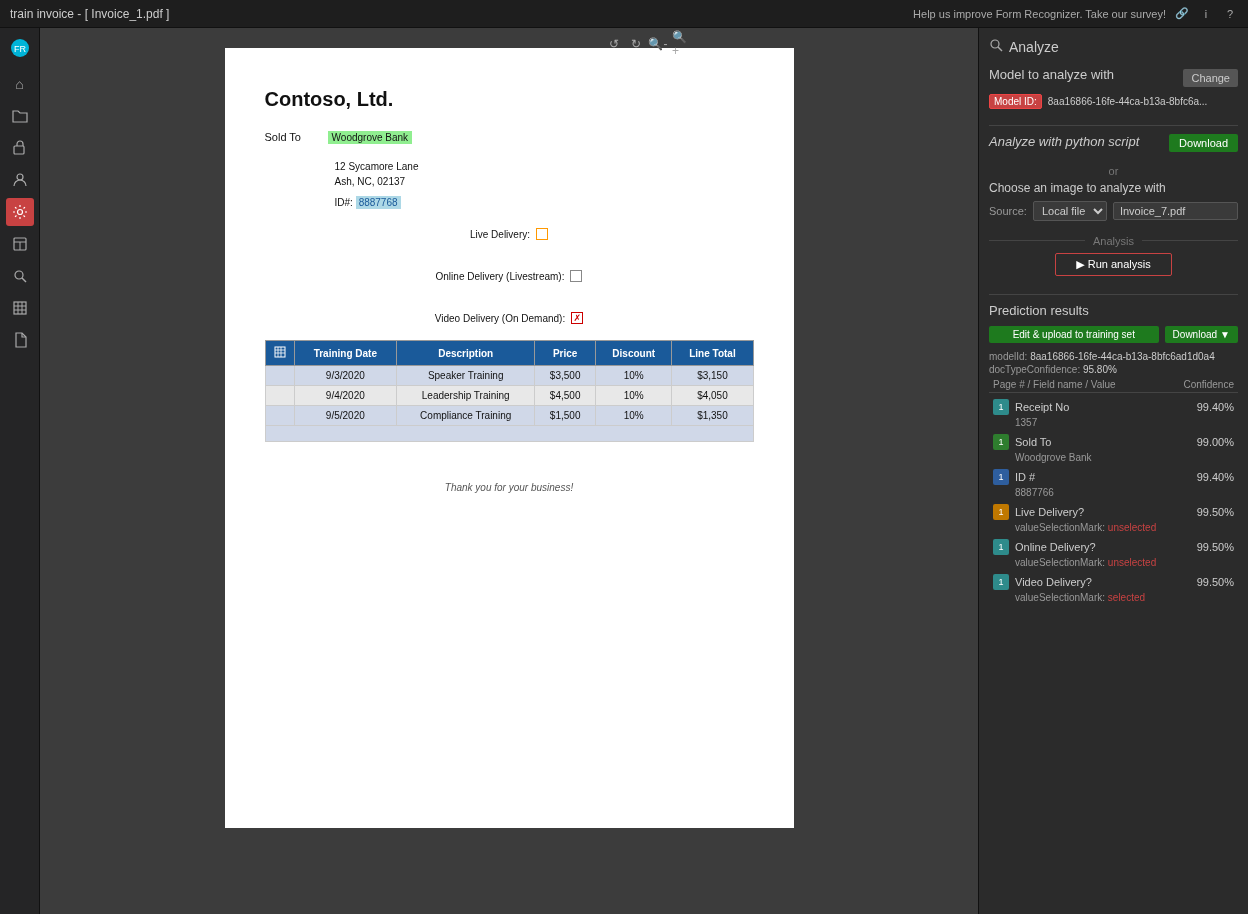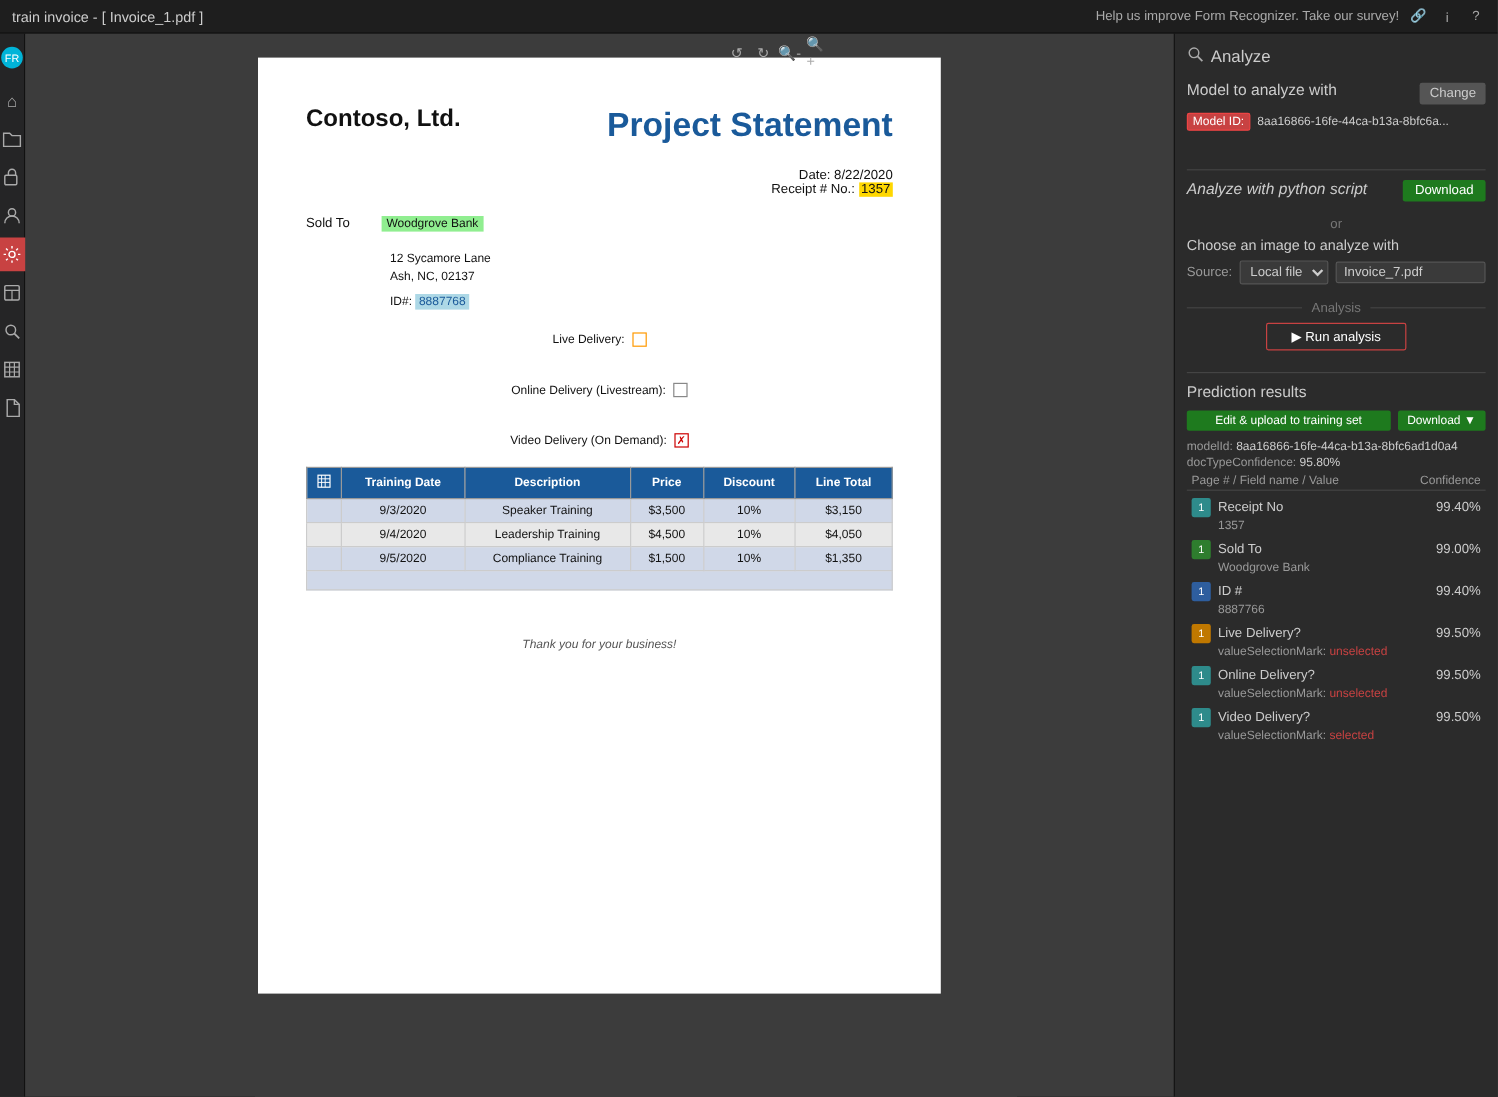--- a/index.html
+++ b/index.html
@@ -7,21 +7,21 @@
 
     
     .top-bar { background: #1e1e1e; height: 28px; display: flex; align-items: center; justify-content: space-between; padding: 0 10px; border-bottom: 1px solid #111; flex-shrink: 0; }
     .top-bar-right { color: #aaa; font-size: 11px; display: flex; align-items: center; gap: 8px; text-align: center; }
     .top-bar-icon { width: 16px; height: 16px; display: inline-flex; align-items: center; justify-content: center; color: #aaa; cursor: pointer; }
 
     
     .main-layout { display: flex; flex: 1; overflow: hidden; }
 
     
-    .left-sidebar { width: 21px; background: #252526; display: flex; flex-direction: column; align-items: center; padding: 6px 0; gap: 4px; border-right: 1px solid #111; flex-shrink: 0; }
+    .left-sidebar { width: 40px; background: #252526; display: flex; flex-direction: column; align-items: center; padding: 6px 0; gap: 4px; border-right: 1px solid #111; flex-shrink: 0; }
     .sidebar-icon { width: 28px; height: 28px; display: flex; align-items: center; justify-content: center; color: #aaa; cursor: pointer; border-radius: 3px; font-size: 14px; }
     .sidebar-icon.highlighted { color: #fff; background: #c84242; border-radius: 3px; }
     .sidebar-logo { width: 28px; height: 28px; display: flex; align-items: center; justify-content: center; margin-bottom: 4px; }
 
     
     .doc-viewer { flex: 1; background: #3c3c3c; display: flex; align-items: flex-start; justify-content: center; padding: 20px; overflow-y: auto; }
     .doc-paper { background: #fff; width: 569px; min-height: 780px; padding: 40px; color: #111; position: relative; }
 
     
     .doc-header { display: flex; justify-content: space-between; align-items: flex-start; margin-bottom: 20px; }
@@ -55,21 +55,21 @@
 
     .doc-thanks { text-align: center; font-size: 10px; color: #555; margin-top: 40px; font-style: italic; }
 
     
     .right-panel { width: 270px; background: #2b2b2b; border-left: 1px solid #111; display: flex; flex-direction: column; overflow-y: auto; padding: 10px; flex-shrink: 0; }
     .right-panel-header { display: flex; align-items: center; gap: 6px; margin-bottom: 12px; }
     .panel-title-icon { font-size: 14px; color: #aaa; }
     .panel-title { font-size: 14px; color: #ccc; font-weight: normal; }
 
     .section-title { font-size: 13px; color: #ccc; margin-bottom: 6px; }
-    .model-row { display: flex; align-items: center; gap: 6px; margin-bottom: 24px; }
+    .model-row { display: flex; align-items: center; gap: 6px; margin-bottom: 8px; }
     .model-id-label { color: #888; font-size: 11px; background: #c84242; padding: 1px 4px; border-radius: 2px; color: #fff; }
     .model-id-val { color: #ccc; font-size: 10px; flex: 1; overflow: hidden; text-overflow: ellipsis; white-space: nowrap; }
     .change-btn { background: #555; color: #ccc; border: none; padding: 3px 8px; font-size: 11px; cursor: pointer; border-radius: 2px; margin-left: auto; }
 
     .divider { border-top: 1px solid #444; margin: 8px 0; }
     .or-text { text-align: center; color: #777; font-size: 11px; margin: 4px 0; }
 
     .python-section { margin-bottom: 8px; }
     .python-title { font-size: 13px; color: #ccc; margin-bottom: 2px; }
     .download-btn { background: #1e7a1e; color: #fff; border: none; padding: 3px 10px; font-size: 11px; cursor: pointer; border-radius: 2px; float: right; }
@@ -188,29 +188,22 @@
       <span class="top-bar-icon">↺</span>
       <span class="top-bar-icon">↻</span>
       <span class="top-bar-icon">🔍-</span>
       <span class="top-bar-icon">🔍+</span>
     </div>
 
     <div class="doc-paper">
 
       <div class="doc-header">
         <div class="doc-company">Contoso, Ltd.</div>
-        <div class="doc-title">Project Statement</div>
-      </div>
-
-      <div class="doc-meta">
-        <span>Date:</span>
-        <span>8/22/2020</span><br>
-        <span>Receipt # No.:</span>
-        <span style="background:#ffd700;padding:0 2px;">1357</span>
-      </div>
+      </div>
+
 
       <div class="doc-sold-to">
         <span class="label">Sold To</span>
         <span class="val">Woodgrove Bank</span>
       </div>
 
       <div class="doc-address">
         <div>12 Sycamore Lane</div>
         <div>Ash, NC, 02137</div>
       </div>

